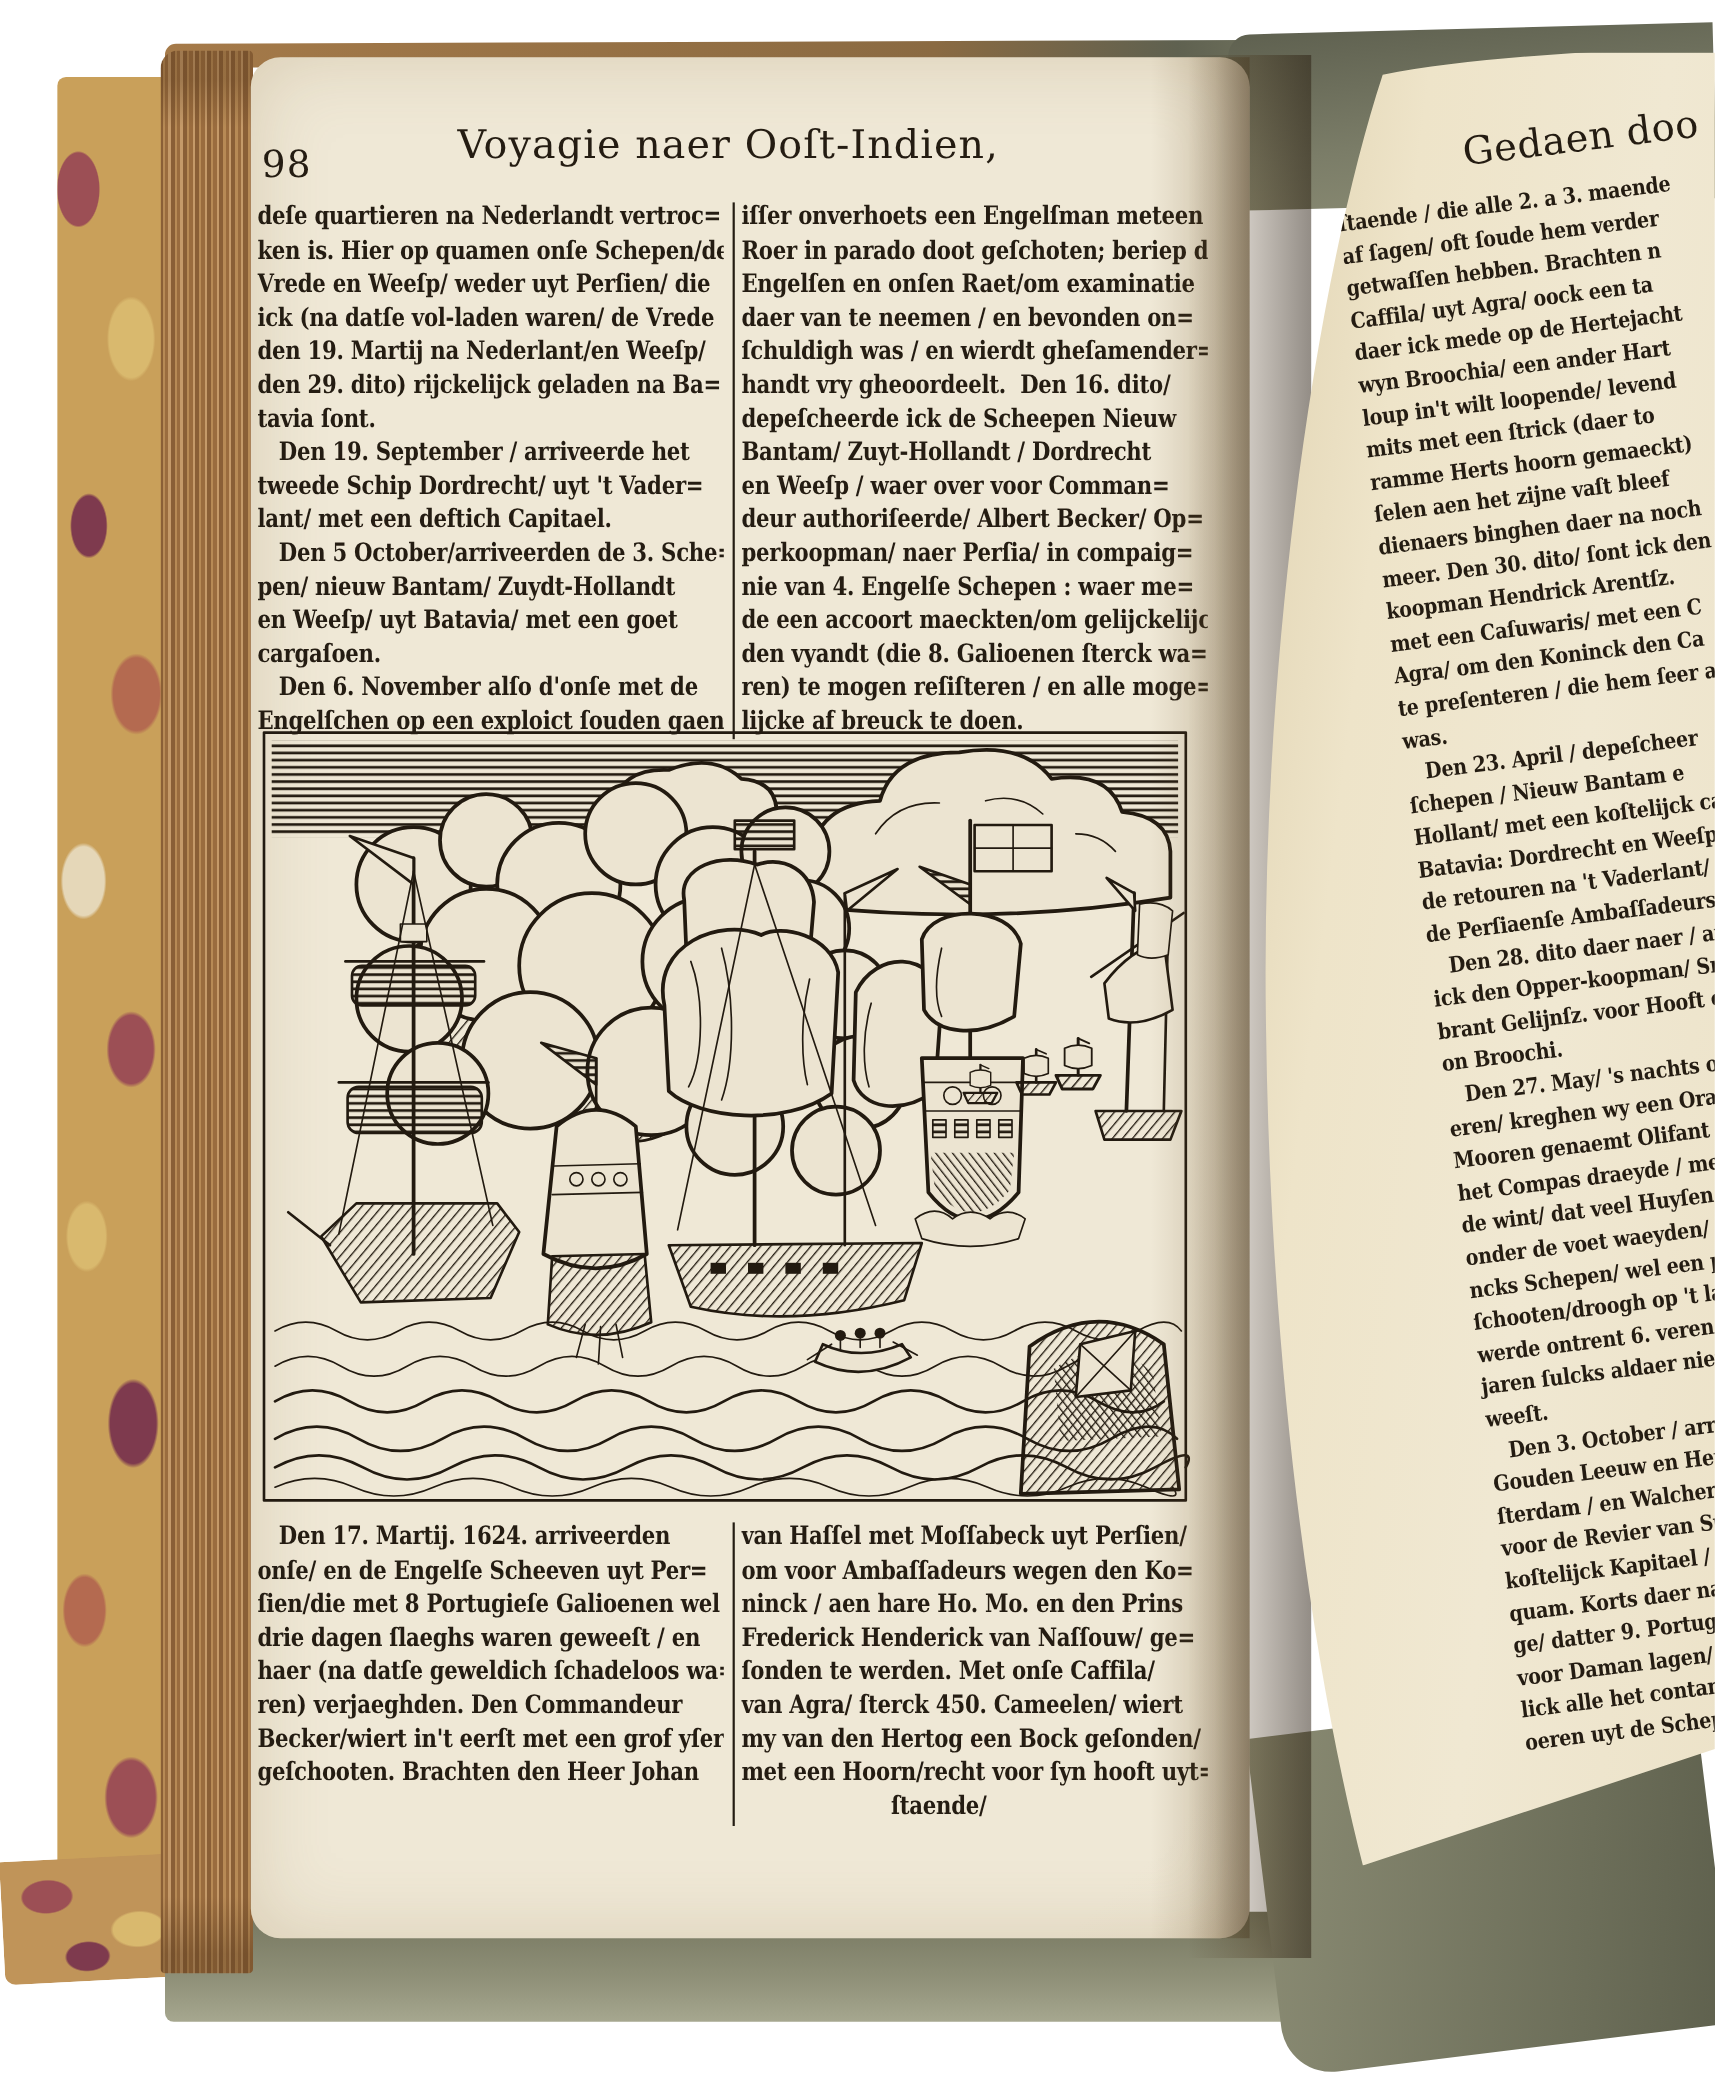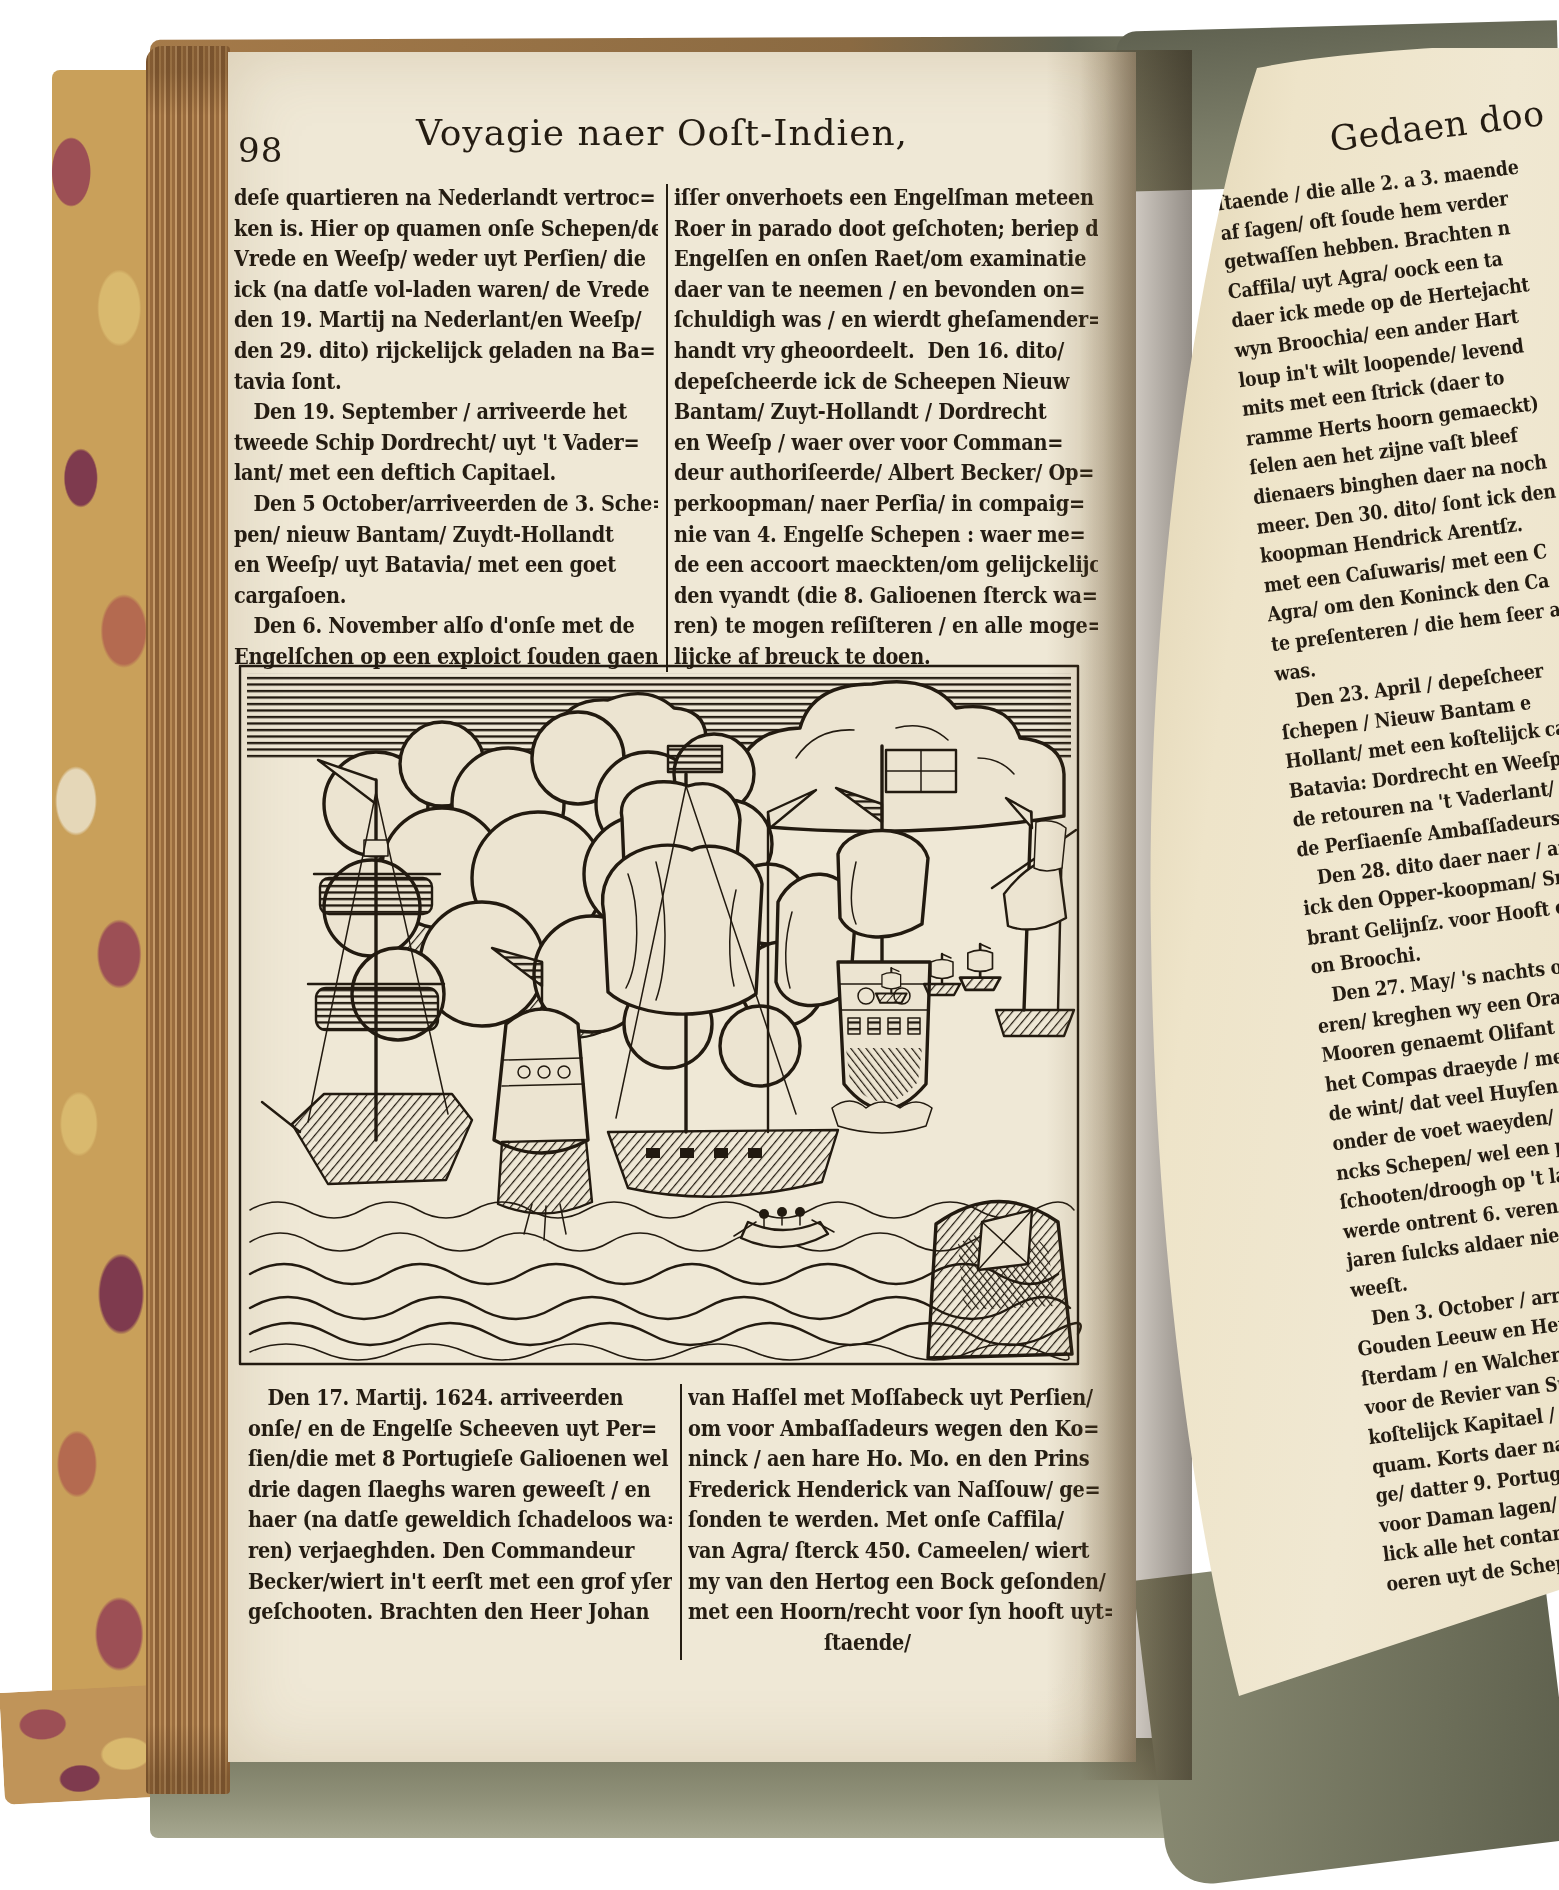--- a/index.html
+++ b/index.html
@@ -38,28 +38,28 @@
   .cloth-top-right{position:absolute;left:1118px;top:26px;width:441px;height:160px;z-index:4;transform:rotate(-1.5deg);
     border-radius:20px 0 0 12px;background:linear-gradient(175deg,#5f6150,#7b7d68 60%,#8a8b73);}
   .cloth-bottom-right{position:absolute;left:1150px;top:1555px;width:409px;height:310px;z-index:4;transform:rotate(-7deg);
     border-radius:0 0 0 46px;background:linear-gradient(100deg,#8b8c74,#6c6e59 70%,#5e604d);}
   .binding-bottom{position:absolute;left:150px;top:1738px;width:1090px;height:100px;z-index:2;
     border-radius:8px;background:linear-gradient(180deg,#75765f,#8f9078 60%,#a6a78f);}
 
   
   .left-page{position:absolute;left:228px;top:52px;width:908px;height:1710px;z-index:5;
     background:radial-gradient(140% 105% at 40% 45%, #efe8d6 0 60%, #e6dcc4 88%, #ddd0b2 100%);
-    box-shadow:inset 0 0 70px rgba(140,110,60,.22);}
+    box-shadow:inset 0 0 70px rgba(140,110,60,.22);border-radius:27px;}
   .left-page::after{content:"";position:absolute;right:0;top:0;width:90px;height:100%;
     background:linear-gradient(to right, rgba(90,70,40,0), rgba(110,85,45,.22) 65%, rgba(70,52,26,.4));}
   .pg-num{position:absolute;left:10px;top:78px;font-size:34px;letter-spacing:1px;}
   .running-title{position:absolute;left:0;right:40px;top:60px;text-align:center;font-size:36px;letter-spacing:1px;}
   .cols{position:absolute;left:6px;width:878px;display:flex;}
   .cols-top{top:130px;height:500px;}
-  .cols-bottom{top:1330px;height:300px;justify-content:flex-end;}
+  .cols-bottom{top:1330px;height:300px;}
   .col{width:424px;overflow:hidden;}
   .col-divider{width:2px;background:#241c12;margin:2px 6px 0 8px;}
   .cols-top .col-divider{height:488px;}
   .cols-bottom .col-divider{height:276px;}
   .tline{white-space:pre;font-weight:700;font-size:23px;line-height:30.6px;
          width:125%;transform:scaleX(.84);transform-origin:0 50%;letter-spacing:-.3px;}
   .cols-bottom .tline{font-size:23px;}
 
   
   .woodcut-box{position:absolute;left:8px;top:610px;width:846px;height:706px;}

